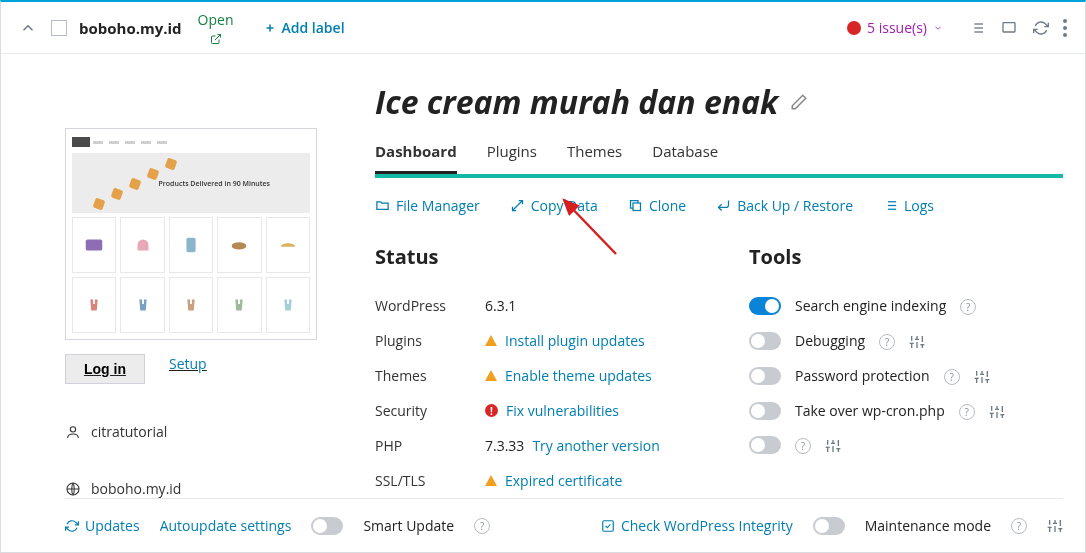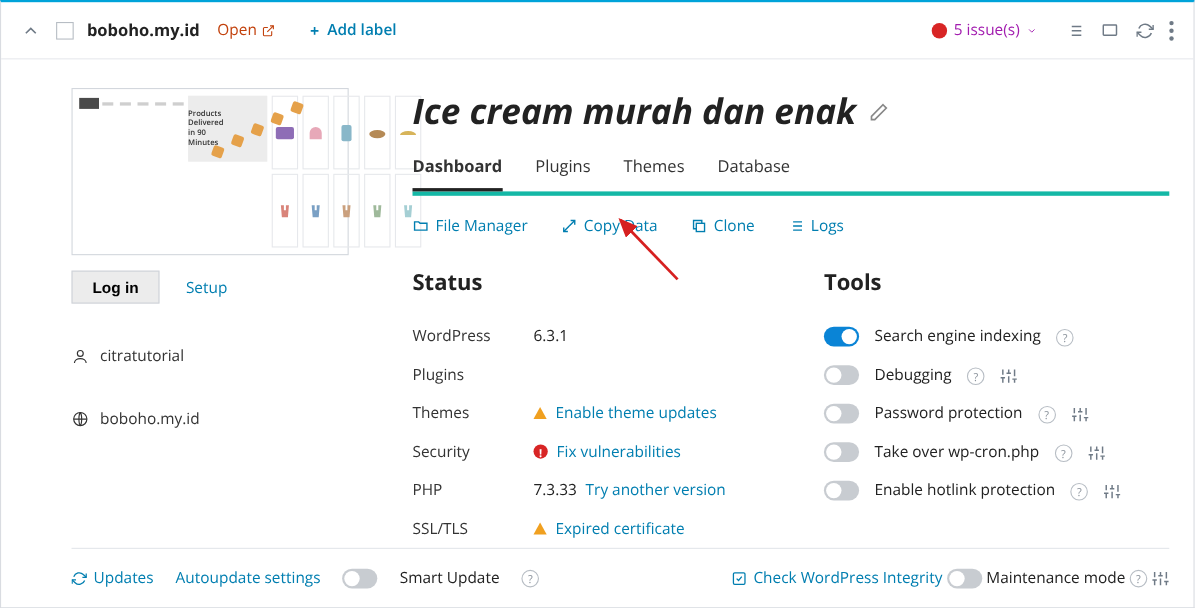--- a/index.html
+++ b/index.html
@@ -4,49 +4,49 @@
 <style>
   * { box-sizing: border-box; margin: 0; padding: 0; }
   body { font-family: "Open Sans", "Segoe UI", Arial, sans-serif; font-size: 14px; color: #222; background: #fff; }
   .page { width: 1086px; height: 553px; border: 1px solid #d9dce1; border-top: 2px solid #00a3d9; position: relative; }
 
   
   .hdr { height: 52px; padding: 0 18px; display: flex; align-items: center; border-bottom: 1px solid #e7e9ed; }
   .collapse-ic { width: 18px; color:#6f7a86; margin-right: 14px; cursor:pointer; }
   .chk { width: 16px; height: 16px; border:1px solid #b7bdc4; margin-right: 12px; }
   .domain-title { font-weight: 700; font-size: 15px; }
-  .open-link { color:#c2410c; margin-left: 16px; display:flex; align-items:center; gap:4px; cursor:pointer; }
+  .open-link { color:#15803d; margin-left: 16px; display:flex; align-items:center; gap:4px; cursor:pointer;flex-direction:column; }
   .add-label { color:#007eb0; margin-left: 30px; display:flex; align-items:center; gap:6px; cursor:pointer; font-weight:600; }
   .hdr-spacer { flex:1; }
   .issues { color:#a21caf; display:flex; align-items:center; gap:6px; margin-right:26px; cursor:pointer; }
   .issues .dot { width:14px; height:14px; background:#d82525; border-radius:50%; display:inline-block; }
   .hdr-icons { display:flex; gap:16px; color:#6f7a86; }
   .hdr-icons span, .hdr-icons svg { cursor:pointer; }
   .kebab { display:flex; flex-direction:column; gap:3px; margin-left:14px; cursor:pointer;}
   .kebab i{ width:4px; height:4px; background:#6f7a86; border-radius:50%; }
 
   
   .body { display:flex; padding: 26px 22px 12px 64px; }
   .left { width: 258px; flex:none; }
   .right { flex:1; padding-left: 52px; }
 
   
-  .thumb { width:252px; height:152px; border:1px solid #d3d7dd; background:#fff; padding:6px; display:flex; flex-direction:row; gap:4px; }
+  .thumb { width:252px; height:212px; border:1px solid #d3d7dd; background:#fff; padding:6px; display:flex; flex-direction:column; gap:4px;margin-top:48px; }
   .thumb-top { height:14px; display:flex; align-items:center; gap:3px; }
   .thumb-top .logo{ width:18px; height:10px; background:#4a4a4a;}
   .thumb-top .nav{ flex:1; display:flex; gap:6px;}
   .thumb-top .nav i{ width:10px; height:3px; background:#cfcfcf;}
   .thumb-banner{ height:60px; background:#ececec; display:flex; align-items:center; justify-content:flex-end; padding-right:40px; font-size:7px; font-weight:600; color:#333; position:relative;}
   .thumb-banner .diag{ position:absolute; left:18px; top:6px; width:92px; height:50px;}
   .thumb-banner .diag i{ position:absolute; width:10px; height:10px; border-radius:2px; background:#e5a14a;}
   .thumb-grid{ flex:1; display:grid; grid-template-columns:repeat(5,1fr); grid-template-rows:repeat(2,1fr); gap:4px;}
   .thumb-grid .card{ border:1px solid #e6e8ec; display:flex; align-items:center; justify-content:center;}
   .thumb-grid .card svg{ width:22px; height:22px;}
 
-  .left-btns{ margin-top:14px; display:flex; align-items:center; gap:24px;}
+  .left-btns{ margin-top:14px; display:flex; gap:24px;text-decoration:underline;}
   .btn-login{ background:#ececec; border:1px solid #cfd3d9; padding:6px 18px; font-weight:600; cursor:pointer; font-size:14px;}
   .setup-link{ color:#007eb0; cursor:pointer;}
   .meta-row{ margin-top:38px; display:flex; align-items:center; gap:10px; color:#333;}
   .meta-row .ic{ width:16px; height:16px; color:#333; flex:none;}
 
   
   .site-title{ font-size:32px; font-weight:700; display:flex; align-items:center; gap:12px;font-style:italic;}
   .edit-pencil{ width:18px; height:18px; color:#888; cursor:pointer;}
   .tabs{ display:flex; gap:30px; margin-top:18px; border-bottom:4px solid #14b8a6; }
   .tab{ padding:0 0 10px 0; cursor:pointer; color:#333; font-size:15px;}
@@ -70,21 +70,21 @@
   .toggle .knob{ width:14px; height:14px; background:#fff; border-radius:50%; position:absolute; top:2px; left:2px;}
   .toggle.on{ background:#0a84d6;}
   .toggle.on .knob{ left:16px;}
   .help-circ{ width:16px; height:16px; border:1px solid #b7bdc4; border-radius:50%; display:flex; align-items:center; justify-content:center; font-size:10px; color:#8a929b; cursor:pointer;}
   .sliders-ic{ width:16px; height:16px; color:#6f7a86; cursor:pointer;}
 
   
   .ftr{ position:absolute; left:0; right:0; bottom:0; height:54px; border-top:1px solid #e3e6ea; margin:0 22px 0 64px; display:flex; align-items:center; gap:20px;}
   .ftr .lnk2{ color:#007eb0; display:flex; align-items:center; gap:6px; cursor:pointer;}
   .ftr-spacer{flex:1;}
-  .ftr-right{ display:flex; align-items:center; gap:4px;}
+  .ftr-right{ display:flex; align-items:center; gap:20px;}
 
   
   .arrow{ position:absolute; left:553px; top:190px; width:70px; height:70px; pointer-events:none;}
 
 </style>
 </head>
 <body>
 
 <div class="page">
 
@@ -269,40 +269,51 @@
         </a>
         <a class="tool-link">
           <svg viewBox="0 0 24 24" fill="none" stroke="currentColor" stroke-width="2">
               <rect x="8" y="8" width="12" height="12"></rect>
               <path d="M16 8V4H4v12h4"></path>
             </svg>
           <span>Clone</span>
         </a>
         <a class="tool-link">
           <svg viewBox="0 0 24 24" fill="none" stroke="currentColor" stroke-width="2">
+              <polyline points="9 10 4 15 9 20"></polyline>
+              <path d="M20 4v7a4 4 0 0 1-4 4H4"></path>
+            </svg>
+          <span>Back Up / Restore</span>
+        </a>
+        <a class="tool-link">
+          <svg viewBox="0 0 24 24" fill="none" stroke="currentColor" stroke-width="2">
               <line x1="8" y1="6" x2="21" y2="6"></line>
               <line x1="8" y1="12" x2="21" y2="12"></line>
               <line x1="8" y1="18" x2="21" y2="18"></line>
               <line x1="3" y1="6" x2="3.01" y2="6"></line>
               <line x1="3" y1="12" x2="3.01" y2="12"></line>
               <line x1="3" y1="18" x2="3.01" y2="18"></line>
             </svg>
           <span>Logs</span>
         </a>
       </div>
 
       <div class="cols">
         <div class="col">
           <h3>Status</h3>
           <div class="st-row">
               <span class="st-label">WordPress</span>
               <span class="st-val">6.3.1</span>
             </div>
           <div class="st-row">
               <span class="st-label">Plugins</span>
+              <span class="st-val">
+                <span class="warn-tri"></span>
+                <a class="lnk">Install plugin updates</a>
+              </span>
             </div>
           <div class="st-row">
               <span class="st-label">Themes</span>
               <span class="st-val">
                 <span class="warn-tri"></span>
                 <a class="lnk">Enable theme updates</a>
               </span>
             </div>
           <div class="st-row">
               <span class="st-label">Security</span>
@@ -387,21 +398,20 @@
                 <line x1="20" y1="12" x2="20" y2="3"></line>
                 <line x1="1" y1="14" x2="7" y2="14"></line>
                 <line x1="9" y1="8" x2="15" y2="8"></line>
                 <line x1="17" y1="16" x2="23" y2="16"></line>
               </svg>
           </div>
           <div class="tl-row">
             <div class="toggle">
                 <div class="knob"></div>
               </div>
-            <span>Enable hotlink protection</span>
             <span class="help-circ">?</span>
             <svg class="sliders-ic" viewBox="0 0 24 24" fill="none" stroke="currentColor" stroke-width="2">
                 <line x1="4" y1="21" x2="4" y2="14"></line>
                 <line x1="4" y1="10" x2="4" y2="3"></line>
                 <line x1="12" y1="21" x2="12" y2="12"></line>
                 <line x1="12" y1="8" x2="12" y2="3"></line>
                 <line x1="20" y1="21" x2="20" y2="16"></line>
                 <line x1="20" y1="12" x2="20" y2="3"></line>
                 <line x1="1" y1="14" x2="7" y2="14"></line>
                 <line x1="9" y1="8" x2="15" y2="8"></line>

